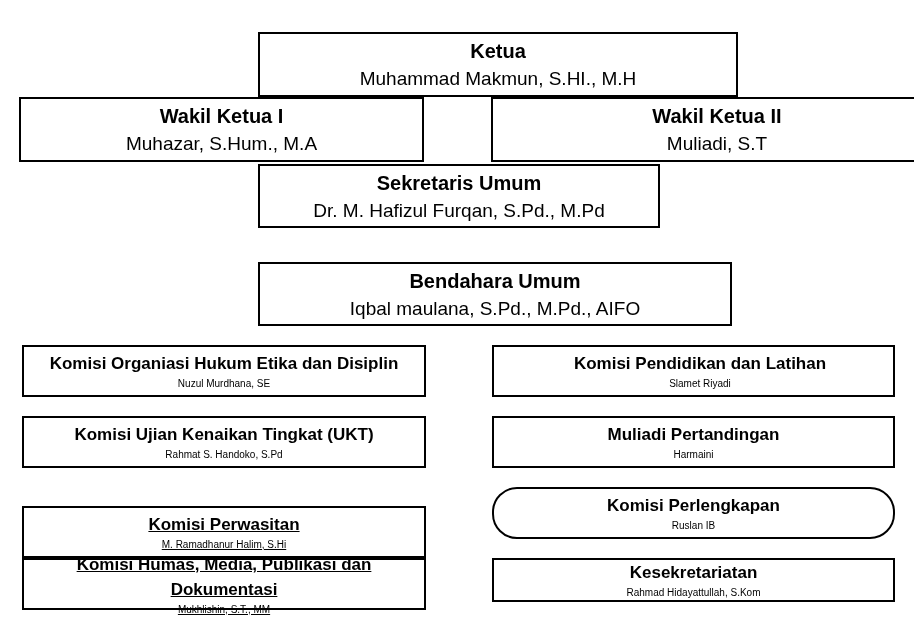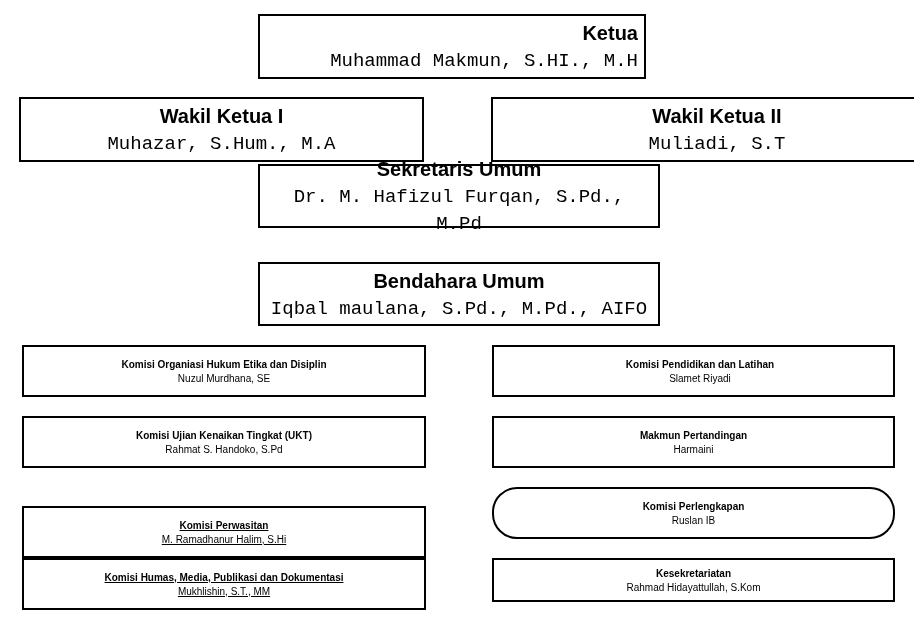--- a/index.html
+++ b/index.html
@@ -23,71 +23,71 @@
     background: #ffffff;
     display: flex;
     flex-direction: column;
     align-items: center;
     justify-content: center;
     text-align: center;
     padding: 2px 6px;
   }
   .node .title { font-weight: bold; }
   .lg .title { font-size: 20px; line-height: 1.5; }
-  .lg .name  { font-size: 19px; line-height: 1.4; font-family: Liberation Mono, monospace; }
-  .sm .title { font-size: 10px; line-height: 1.5; }
+  .lg .name  { font-size: 19px; line-height: 1.4; }
+  .sm .title { font-size: 17px; line-height: 1.5; }
   .sm .name  { font-size: 10px; line-height: 1.4; }
 </style>
 </head>
 <body>
 
 <div class="canvas">
 
-  <div class="node lg" style="left:258px; top:14px; width:388px; height:65px;align-items:flex-end;">
+  <div class="node lg" style="left:258px; top:32px; width:480px; height:65px;">
     <div class="title">Ketua</div>
     <div class="name">Muhammad Makmun, S.HI., M.H</div>
   </div>
 
   <div class="node lg" style="left:19px; top:97px; width:405px; height:65px;">
     <div class="title">Wakil Ketua I</div>
     <div class="name">Muhazar, S.Hum., M.A</div>
   </div>
 
   <div class="node lg" style="left:491px; top:97px; width:452px; height:65px;">
     <div class="title">Wakil Ketua II</div>
     <div class="name">Muliadi, S.T</div>
   </div>
 
   <div class="node lg" style="left:258px; top:164px; width:402px; height:64px;">
     <div class="title">Sekretaris Umum</div>
     <div class="name">Dr. M. Hafizul Furqan, S.Pd., M.Pd</div>
   </div>
 
-  <div class="node lg" style="left:258px; top:262px; width:402px; height:64px;">
+  <div class="node lg" style="left:258px; top:262px; width:474px; height:64px;">
     <div class="title">Bendahara Umum</div>
     <div class="name">Iqbal maulana, S.Pd., M.Pd., AIFO</div>
   </div>
 
   <div class="node sm" style="left:22px; top:345px; width:404px; height:52px;">
     <div class="title">Komisi Organiasi Hukum Etika dan Disiplin</div>
     <div class="name">Nuzul Murdhana, SE</div>
   </div>
 
   <div class="node sm" style="left:492px; top:345px; width:403px; height:52px;padding-left:19px;">
     <div class="title">Komisi Pendidikan dan Latihan</div>
     <div class="name">Slamet Riyadi</div>
   </div>
 
   <div class="node sm" style="left:22px; top:416px; width:404px; height:52px;">
     <div class="title">Komisi Ujian Kenaikan Tingkat (UKT)</div>
     <div class="name">Rahmat S. Handoko, S.Pd</div>
   </div>
 
   <div class="node sm" style="left:492px; top:416px; width:403px; height:52px;">
-    <div class="title">Makmun Pertandingan</div>
+    <div class="title">Muliadi Pertandingan</div>
     <div class="name">Harmaini</div>
   </div>
 
   <div class="node sm" style="left:22px; top:506px; width:404px; height:52px;text-decoration:underline;">
     <div class="title">Komisi Perwasitan</div>
     <div class="name">M. Ramadhanur Halim, S.Hi</div>
   </div>
 
   <div class="node sm" style="left:492px; top:487px; width:403px; height:52px;border-radius:25px;">
     <div class="title">Komisi Perlengkapan</div>

